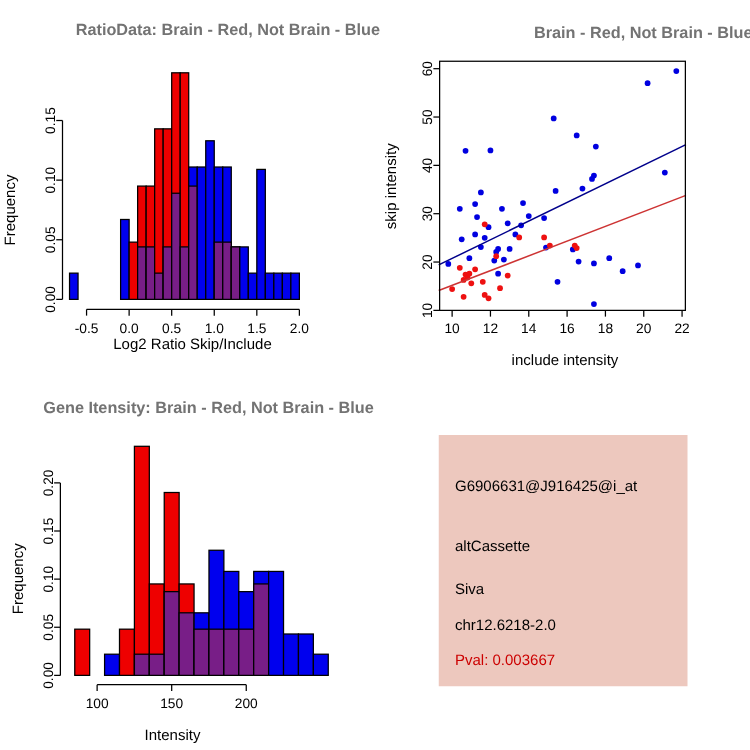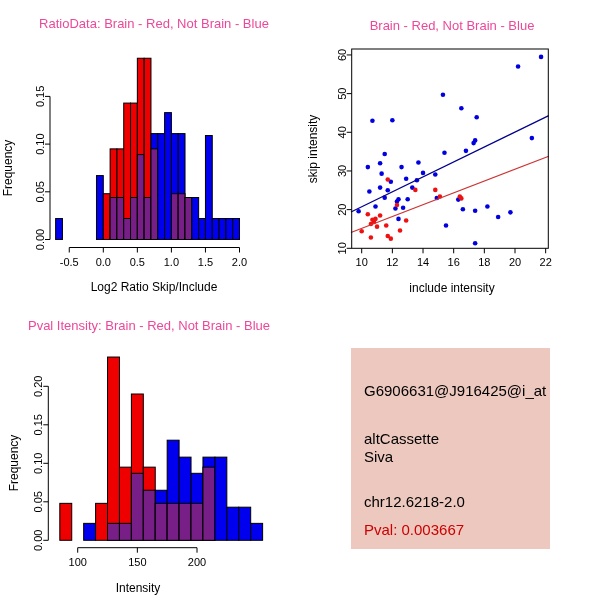--- a/index.html
+++ b/index.html
@@ -1,25 +1,25 @@
 <!DOCTYPE html>
 <html><head>
 <meta charset="utf-8">
 <style>
   html,body{margin:0;padding:0;background:#fff;}
   body{font-family:"Liberation Sans", sans-serif;}
   .stage{position:relative;width:600px;height:600px;background:#ffffff;overflow:hidden;}
   .panel{position:absolute;width:300px;height:300px;}
   .panel svg{position:absolute;left:0;top:0;}
-  .ptitle{position:absolute;font-size:13px;font-weight:normal;text-align:center;color:#ec4899;white-space:nowrap;}
+  .ptitle{position:absolute;font-size:13px;font-weight:bold;text-align:right;color:#737373;white-space:nowrap;}
   .axlab{position:absolute;font-size:12px;text-align:center;color:#000;white-space:nowrap;}
   .ylab{transform:rotate(-90deg);}
   svg text{font-family:"Liberation Sans",sans-serif;font-size:11px;fill:#000;}
   .infobox{position:absolute;left:51px;top:48px;width:199px;height:201px;}
-  .il{position:absolute;left:13px;font-size:15px;color:#000;white-space:nowrap;}
+  .il{position:absolute;left:13px;font-size:12px;color:#000;white-space:nowrap;}
 </style>
 </head>
 <body>
 
 <div class="stage">
 
   <section class="panel" style="left:0;top:0">
     <svg width="300" height="300" id="svg-hist0">
         <g>
           <line x1="50" y1="96.4" x2="50" y2="239.5" stroke="#000000"></line>
@@ -76,21 +76,21 @@
           <rect x="191.82999999999998" y="197.524" width="6.81" height="41.976" fill="#0000EE" stroke="#000000" stroke-width="1"></rect>
           <rect x="198.64" y="218.512" width="6.81" height="20.988" fill="#0000EE" stroke="#000000" stroke-width="1"></rect>
           <rect x="205.45" y="135.514" width="6.81" height="103.98599999999999" fill="#0000EE" stroke="#000000" stroke-width="1"></rect>
           <rect x="212.26" y="218.512" width="6.81" height="20.988" fill="#0000EE" stroke="#000000" stroke-width="1"></rect>
           <rect x="219.07" y="218.512" width="6.81" height="20.988" fill="#0000EE" stroke="#000000" stroke-width="1"></rect>
           <rect x="225.88" y="218.512" width="6.81" height="20.988" fill="#0000EE" stroke="#000000" stroke-width="1"></rect>
           <rect x="232.69" y="218.512" width="6.81" height="20.988" fill="#0000EE" stroke="#000000" stroke-width="1"></rect>
         </g>
       </svg>
     <div class="ptitle" style="left:4px;top:16px;width:300px">RatioData: Brain - Red, Not Brain - Blue</div>
-    <div class="axlab" style="left:4px;top:280px;width:300px">Log2 Ratio Skip/Include</div>
+    <div class="axlab" style="left:4px;top:268px;width:300px">Log2 Ratio Skip/Include</div>
     <div class="axlab ylab" style="left:-52px;top:161px;width:120px">Frequency</div>
   </section>
 
   <section class="panel" style="left:300px;top:0">
     <svg width="300" height="300" id="svg-scatter">
         <g>
           <line x1="61.70000000000002" y1="248.3" x2="61.70000000000002" y2="253.3" stroke="#000000"></line>
           <text x="61.70000000000002" y="266" text-anchor="middle">10</text>
           <line x1="92.36000000000001" y1="248.3" x2="92.36000000000001" y2="253.3" stroke="#000000"></line>
           <text x="92.36000000000001" y="266" text-anchor="middle">12</text>
@@ -245,28 +245,28 @@
           <rect x="191.03500000000003" y="173.31" width="11.93" height="66.99000000000001" fill="#0000EE" stroke="#000000" stroke-width="1"></rect>
           <rect x="191.03500000000003" y="203.34" width="11.93" height="36.96000000000001" fill="#781E87" stroke="#000000" stroke-width="1"></rect>
           <rect x="202.96500000000003" y="157.14000000000001" width="11.93" height="83.16" fill="#0000EE" stroke="#000000" stroke-width="1"></rect>
           <rect x="202.96500000000003" y="167.15" width="11.93" height="73.15" fill="#781E87" stroke="#000000" stroke-width="1"></rect>
           <rect x="214.895" y="157.14000000000001" width="11.93" height="83.16" fill="#0000EE" stroke="#000000" stroke-width="1"></rect>
           <rect x="226.82500000000002" y="207.19" width="11.93" height="33.110000000000014" fill="#0000EE" stroke="#000000" stroke-width="1"></rect>
           <rect x="238.75500000000002" y="207.19" width="11.93" height="33.110000000000014" fill="#0000EE" stroke="#000000" stroke-width="1"></rect>
           <rect x="250.68500000000003" y="223.36" width="11.93" height="16.939999999999998" fill="#0000EE" stroke="#000000" stroke-width="1"></rect>
         </g>
       </svg>
-    <div class="ptitle" style="left:-1px;top:18px;width:300px">Pval Itensity: Brain - Red, Not Brain - Blue</div>
+    <div class="ptitle" style="left:-1px;top:18px;width:300px">Gene Itensity: Brain - Red, Not Brain - Blue</div>
     <div class="axlab" style="left:-12px;top:281px;width:300px">Intensity</div>
     <div class="axlab ylab" style="left:-46px;top:156px;width:120px">Frequency</div>
   </section>
 
   <section class="panel" style="left:300px;top:300px">
     <div class="infobox" id="infobox" style="background: rgb(237, 200, 190);">
       <div class="il" style="top:34px">G6906631@J916425@i_at</div>
       <div class="il" style="top:82px">altCassette</div>
-      <div class="il" style="top:100px">Siva</div>
+      <div class="il" style="top:116px">Siva</div>
       <div class="il" style="top:145px">chr12.6218-2.0</div>
       <div class="il" style="top: 173px; color: rgb(204, 0, 0); text-align: right;" id="pval-line">Pval: 0.003667</div>
     </div>
   </section>
 
 </div>
 
 </body></html>

